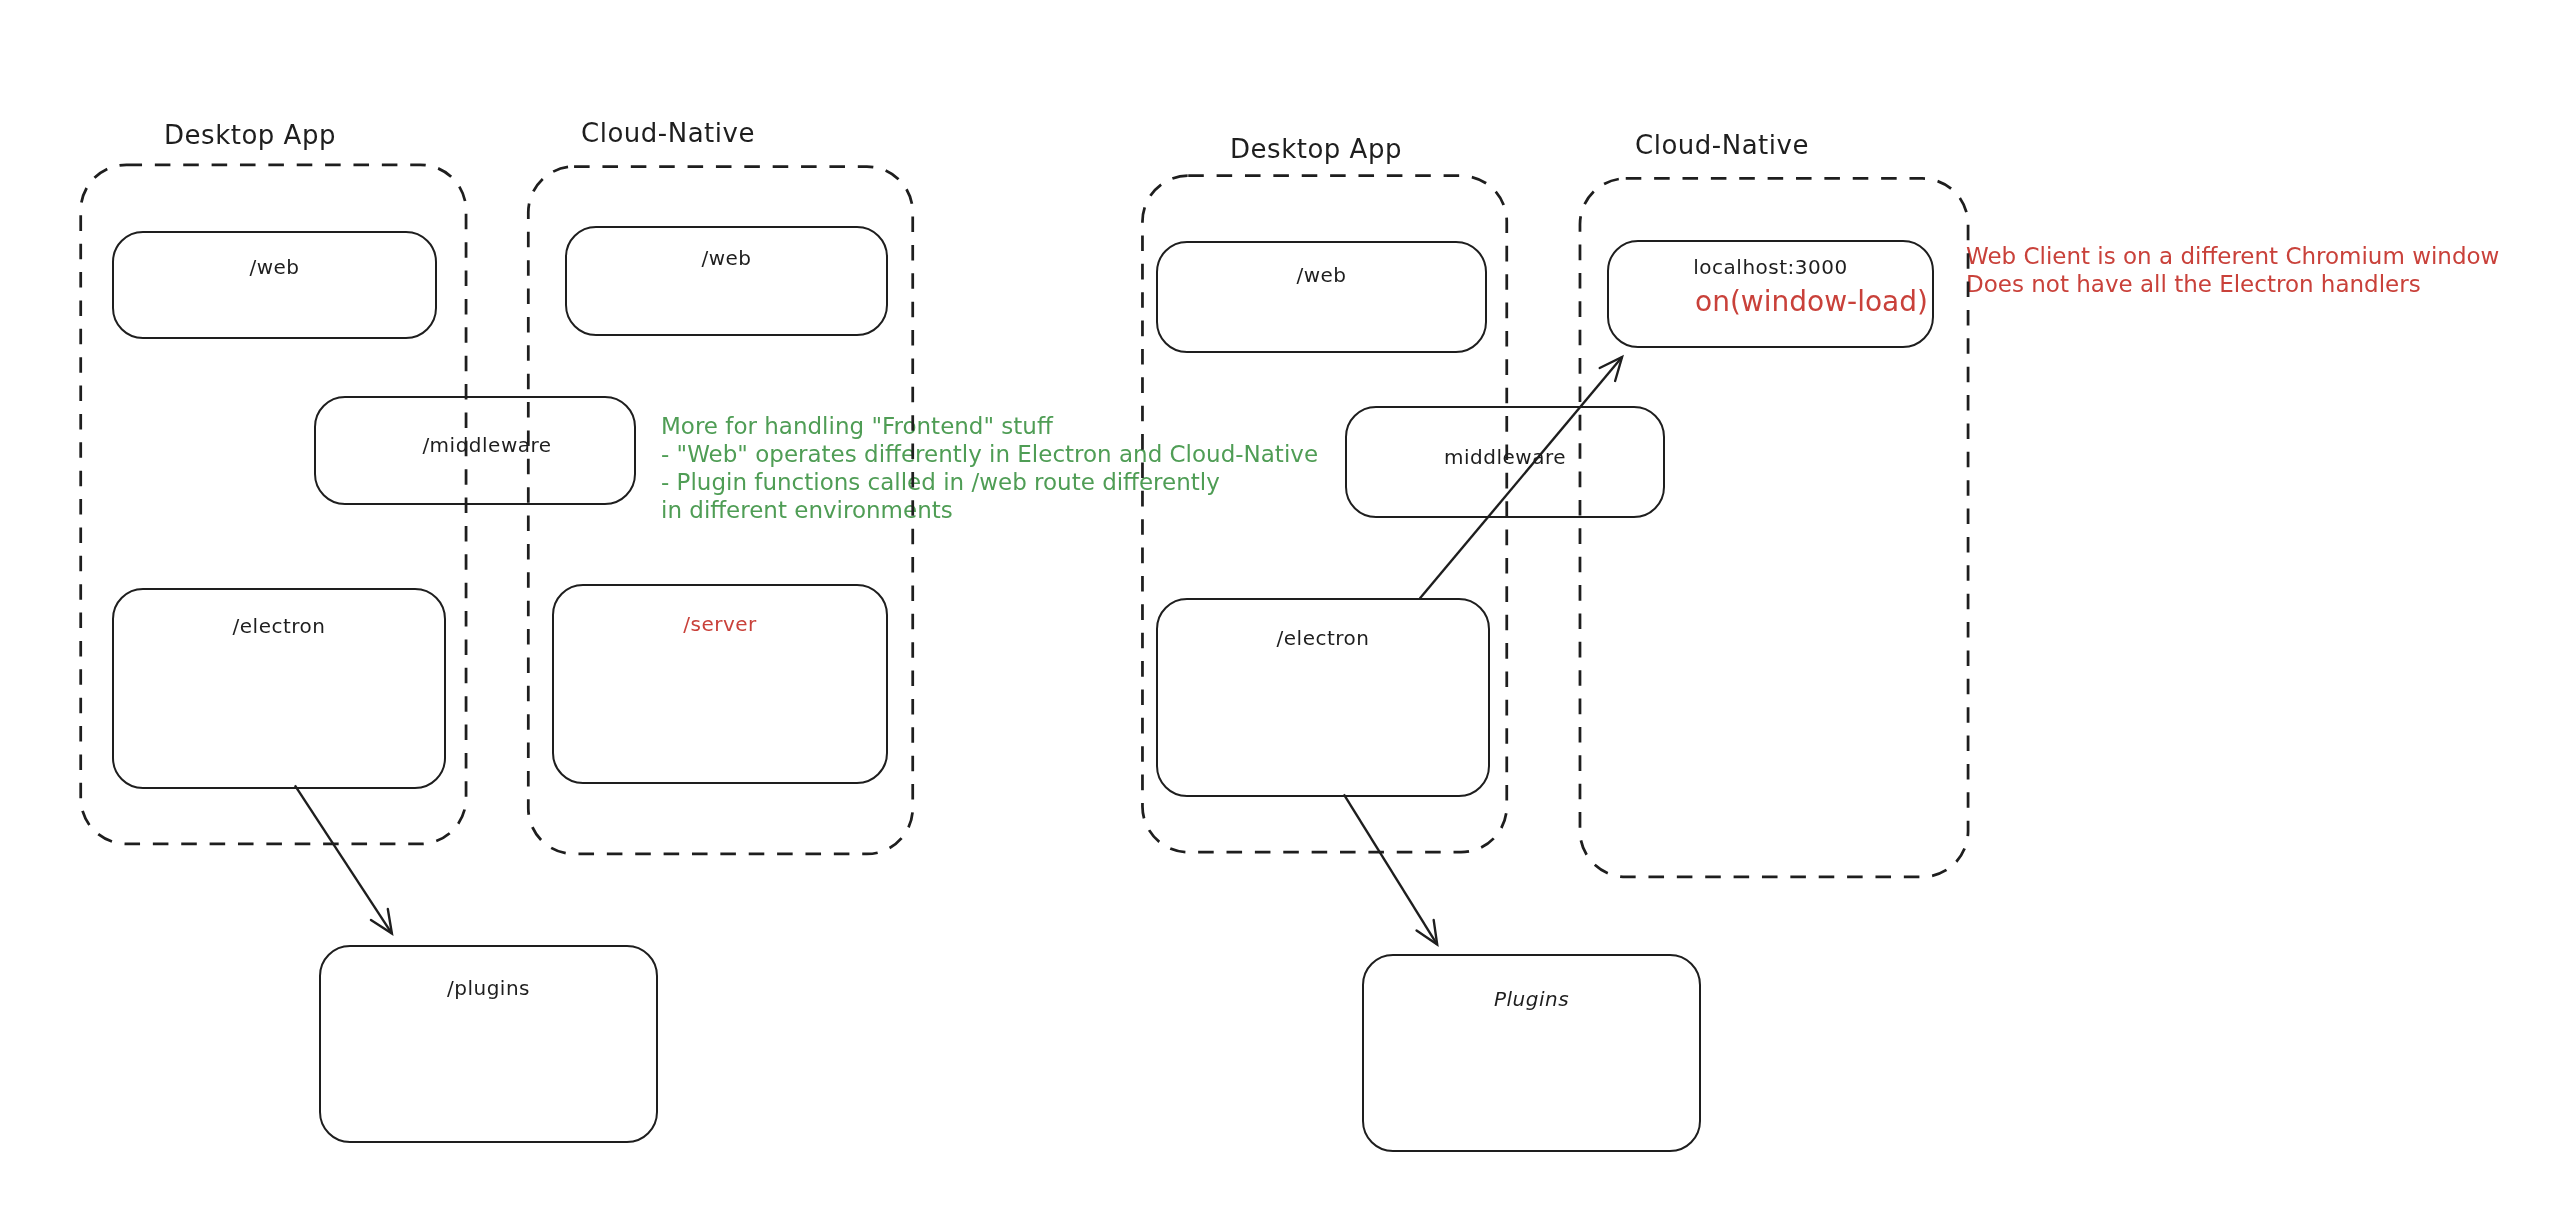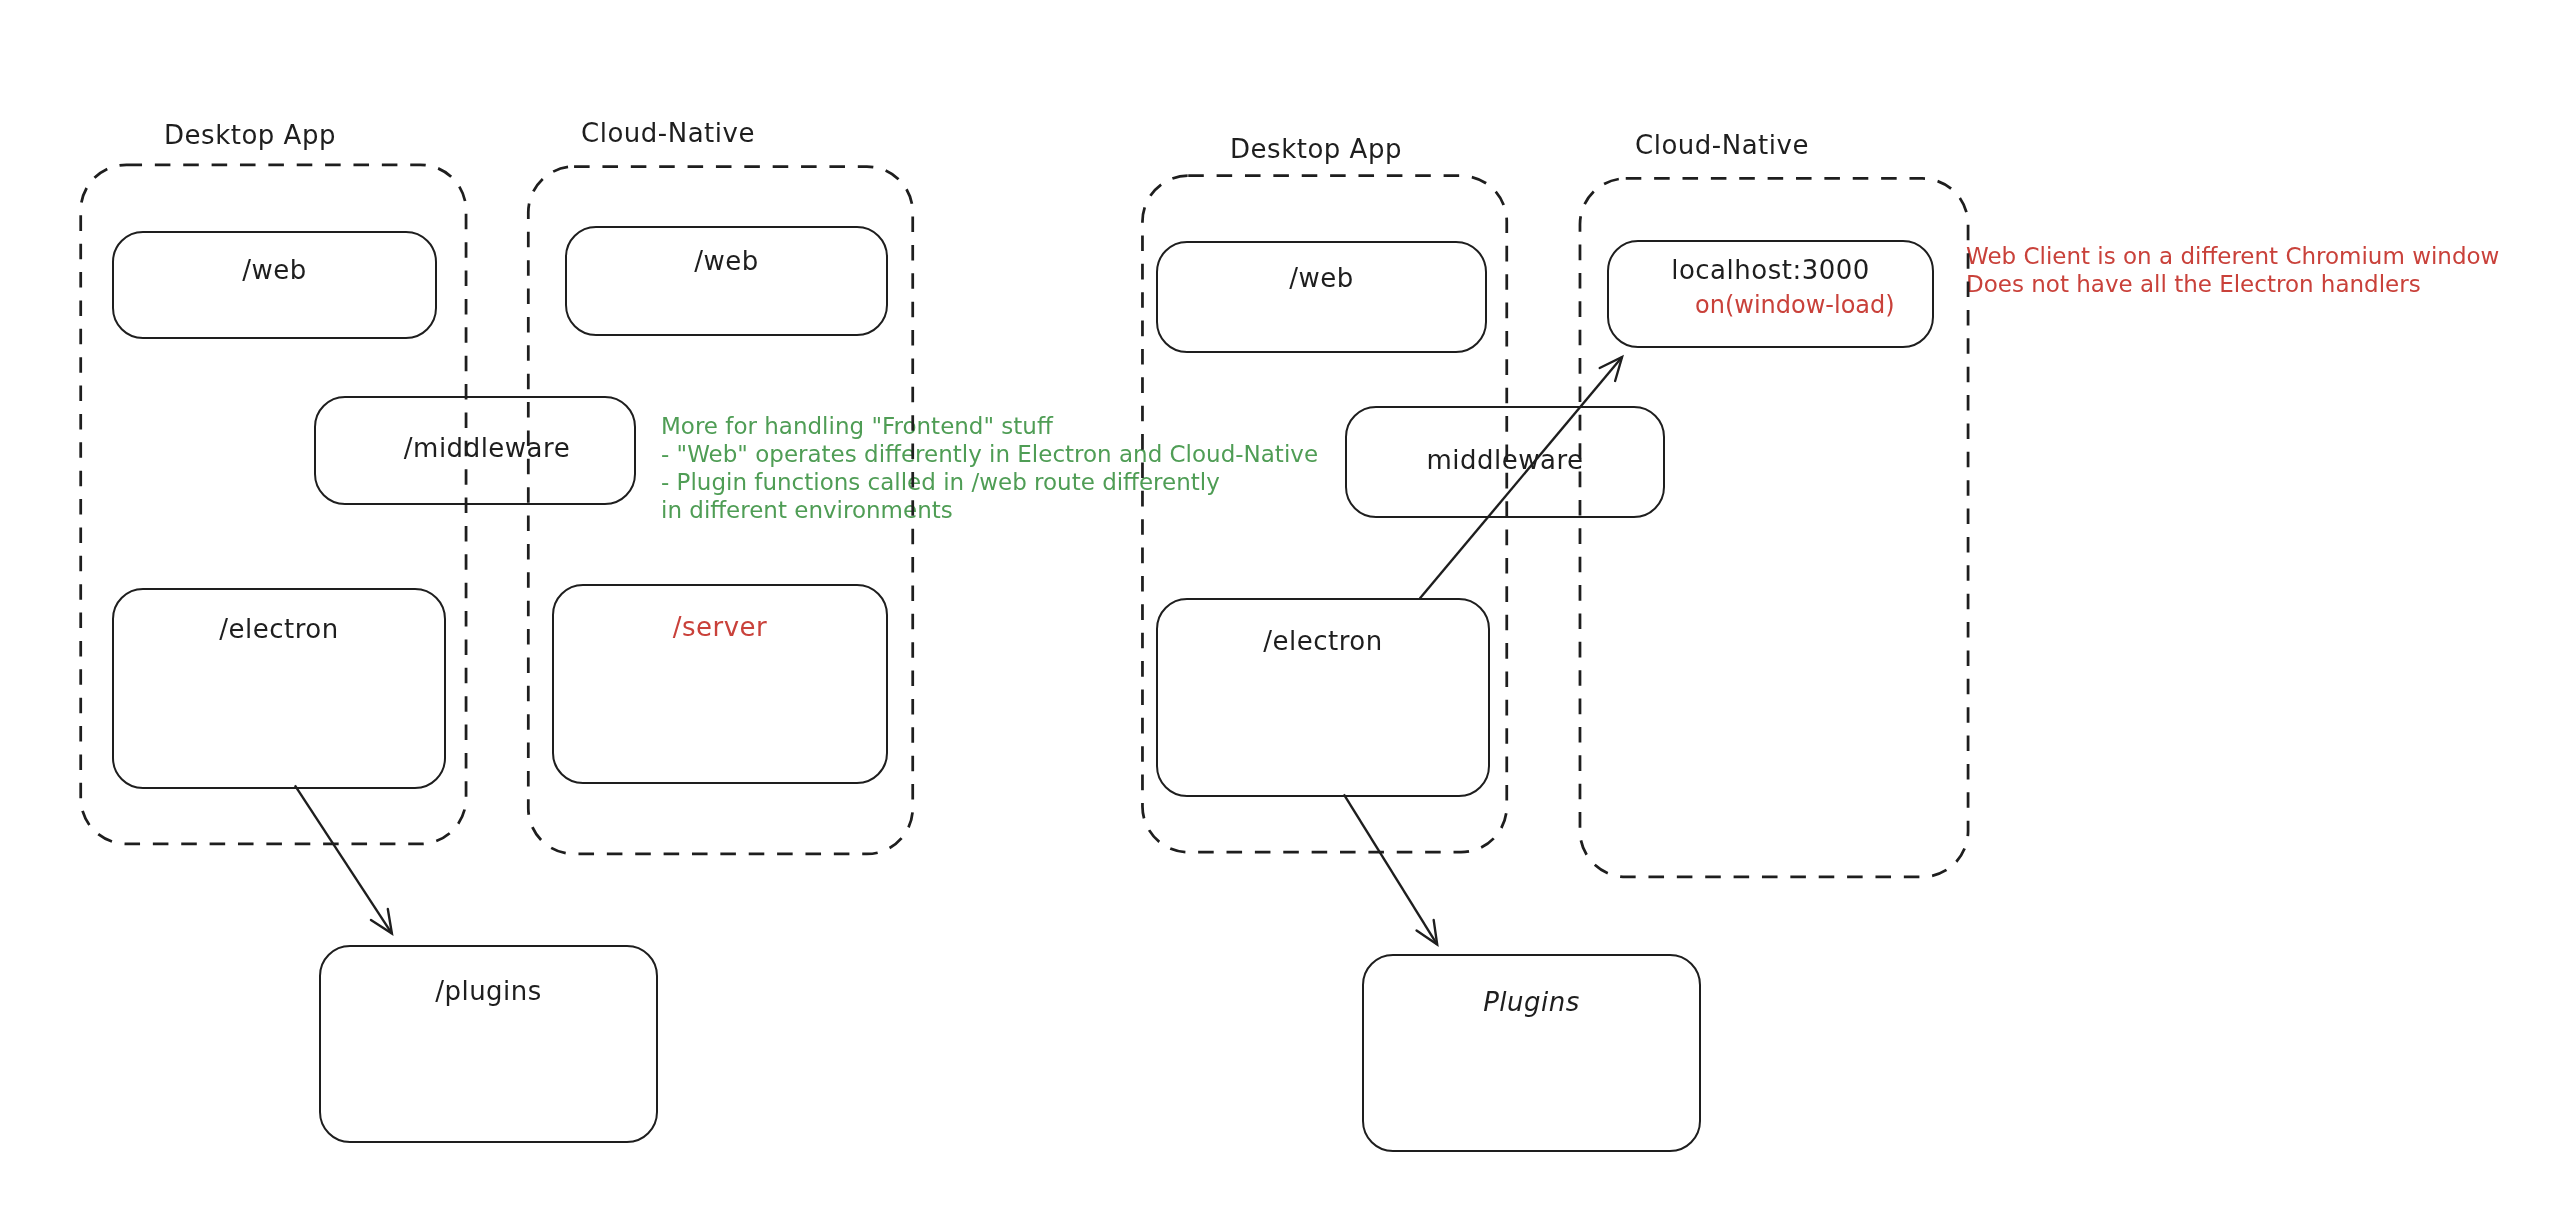--- a/index.html
+++ b/index.html
@@ -4,31 +4,31 @@
 <style>
   html,body { margin:0; padding:0; background:#ffffff; }
   .canvas {
     position:relative; width:2576px; height:1232px; background:#ffffff;
     font-family:"DejaVu Sans", sans-serif; color:#1e1e1e; overflow:hidden;
   }
   .box {
     position:absolute; box-sizing:border-box; background:transparent;
     border:2.7px solid #1e1e1e; border-radius:31px; text-align:center;
   }
-  .box .lbl { display:block; font-size:26px; letter-spacing:0.5px; }
+  .box .lbl { display:block; font-size:20px; letter-spacing:0.5px; }
   .glabel {
     position:absolute; transform:translateX(-50%); font-size:26px;
     letter-spacing:0.5px; white-space:nowrap;
   }
   .note { position:absolute; font-size:23px; line-height:28px; white-space:nowrap; }
   .note-green { color:#4f9d55; }
   .note-red  { color:#c9413a; }
   .red-text  { color:#c9413a; }
   .lbl-localhost { font-size:31px; }
-  .sub-lbl { display:block; font-size:24px; margin-top:5.5px; padding-left:86px; text-align:left; }
+  .sub-lbl { display:block; font-size:28px; margin-top:5.5px; padding-left:86px; text-align:left; }
   svg.overlay { position:absolute; left:0; top:0; pointer-events:none; }
 </style>
 </head>
 <body>
 
 <div class="canvas">
 
   <div class="glabel" style="left:250px; top:120px;">Desktop App</div>
   <div class="glabel" style="left:668px; top:118px;">Cloud-Native</div>
   <div class="glabel" style="left:1316px; top:134px;">Desktop App</div>

